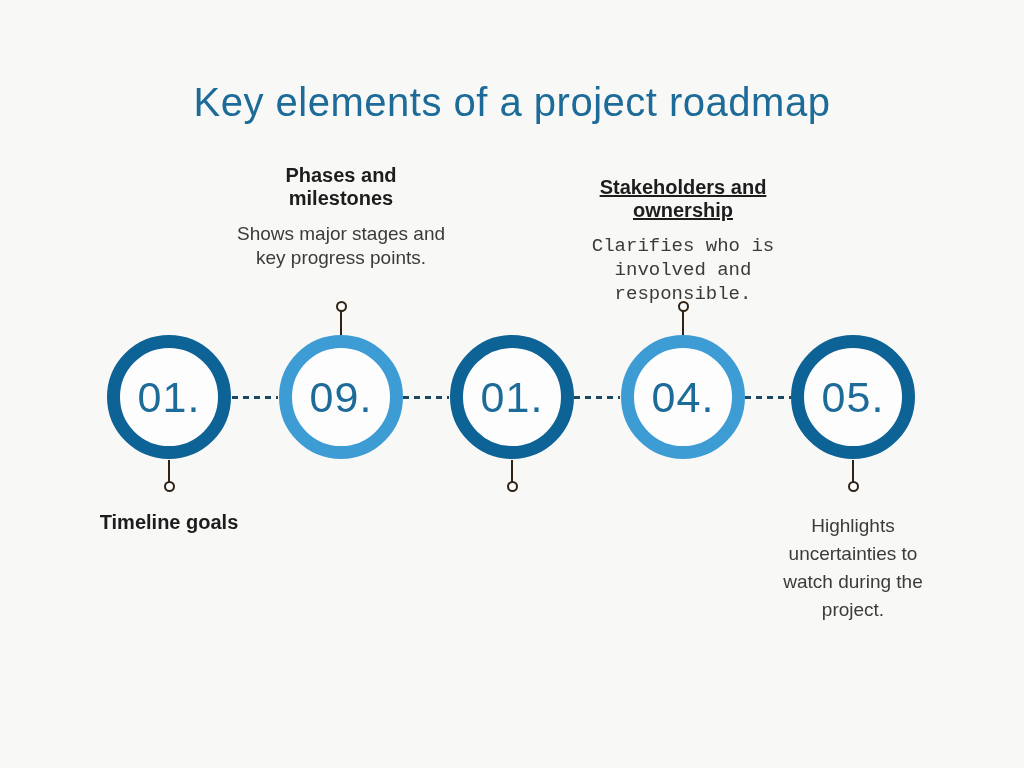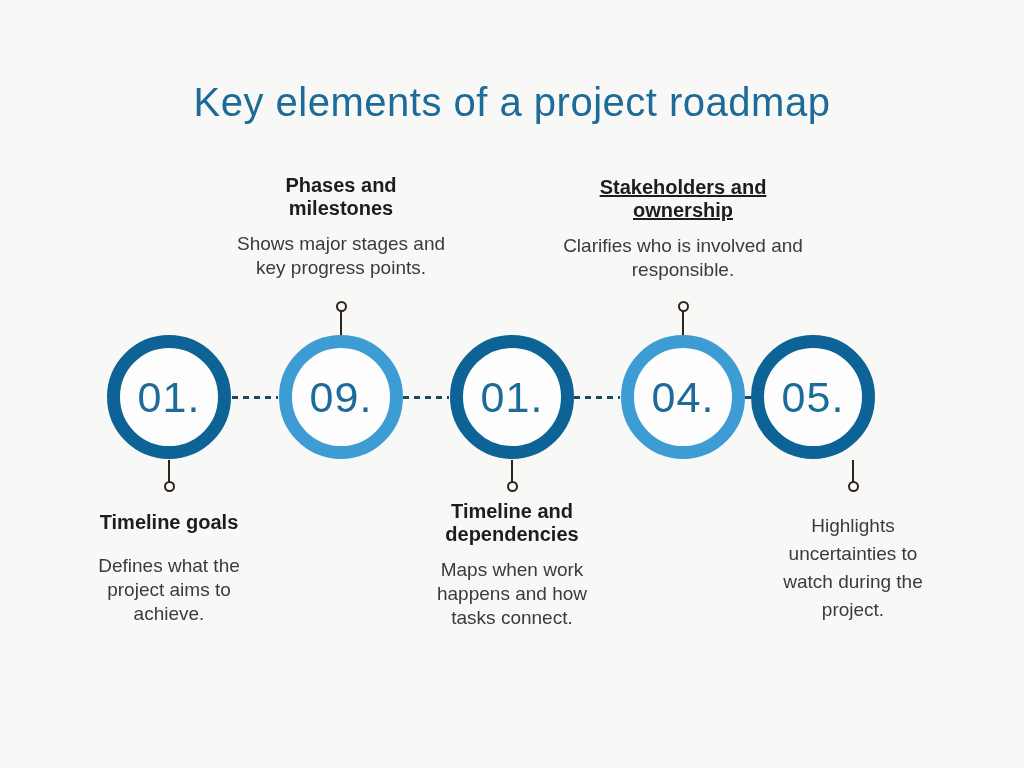--- a/index.html
+++ b/index.html
@@ -27,21 +27,21 @@
     position:absolute;top:335px;width:124px;height:124px;
     border-radius:50%;background:#fdfdfe;
     display:flex;align-items:center;justify-content:center;
   }
   .circle.dark{border:13px solid var(--dark-circle);}
   .circle.light{border:13px solid var(--light-circle);}
   .circle.s1{left:107px;}
   .circle.s2{left:279px;}
   .circle.s3{left:450px;}
   .circle.s4{left:621px;}
-  .circle.s5{left:751px;}
+  .circle.s5{left:791px;}
   .num{font-size:43px;font-weight:500;color:var(--title-blue);letter-spacing:1px;}
 
   .connector{
     position:absolute;top:396px;height:3px;
     background:repeating-linear-gradient(90deg,var(--connector) 0 6px,transparent 6px 11px);
   }
   .connector.c1{left:232px;width:46px;}
   .connector.c2{left:403px;width:46px;}
   .connector.c3{left:574px;width:46px;}
   .connector.c4{left:745px;width:46px;}
@@ -55,40 +55,40 @@
   .stem.x3{left:511px;}
   .stem.x5{left:852px;}
   .ring{
     position:absolute;left:-4.5px;width:11px;height:11px;
     border:2.5px solid var(--stem);border-radius:50%;background:#fbfbfa;
   }
   .stem.up .ring{top:-10px;}
   .stem.down .ring{bottom:-10px;}
 
   .label{position:absolute;width:280px;text-align:center;}
-  .label.l2{left:201px;top:174px;}
+  .label.l2{left:201px;top:164px;}
   .label.l4{left:543px;top:176px;}
   .label.l1{left:29px;top:511px;}
   .label.l3{left:372px;top:500px;}
   .label.l5{left:713px;top:500px;}
   .heading{
     font-size:20px;font-weight:700;color:var(--heading);
     line-height:23px;margin:0 auto;
   }
   .desc{
     font-size:19px;color:var(--body);line-height:24px;
     margin:12px auto 0;
   }
   .label.l1 .desc{margin-top:20px;max-width:170px;}
   .label.l2 .heading{max-width:185px;}
   .label.l2 .desc{max-width:240px;}
   .label.l3 .heading{max-width:185px;}
   .label.l3 .desc{max-width:195px;}
   .label.l4 .heading{max-width:195px;text-decoration:underline;}
-  .label.l4 .desc{max-width:240px;}
+  .label.l4 .desc{max-width:240px;font-family:Liberation Mono, monospace;}
   .label.l5 .heading{max-width:160px;}
   .label.l5 .desc{max-width:162px;line-height:28px;}
 </style>
 </head>
 <body>
 
 <div class="canvas">
 
   <h1 class="title">Key elements of a project roadmap</h1>
 
@@ -124,29 +124,24 @@
   </div>
   <div class="circle light s4">
     <span class="num">04.</span>
   </div>
   <div class="circle dark s5">
     <span class="num">05.</span>
   </div>
 
   <div class="label l1">
     <div class="heading">Timeline goals</div>
-    <div class="desc">Defines what the project aims to achieve.</div>
   </div>
   <div class="label l2">
     <div class="heading">Phases and milestones</div>
     <div class="desc">Shows major stages and key progress points.</div>
-  </div>
-  <div class="label l3">
-    <div class="heading">Timeline and dependencies</div>
-    <div class="desc">Maps when work happens and how tasks connect.</div>
   </div>
   <div class="label l4">
     <div class="heading">Stakeholders and ownership</div>
     <div class="desc">Clarifies who is involved and responsible.</div>
   </div>
   <div class="label l5">
     <div class="desc">Highlights uncertainties to watch during the project.</div>
   </div>
 
 </div>

